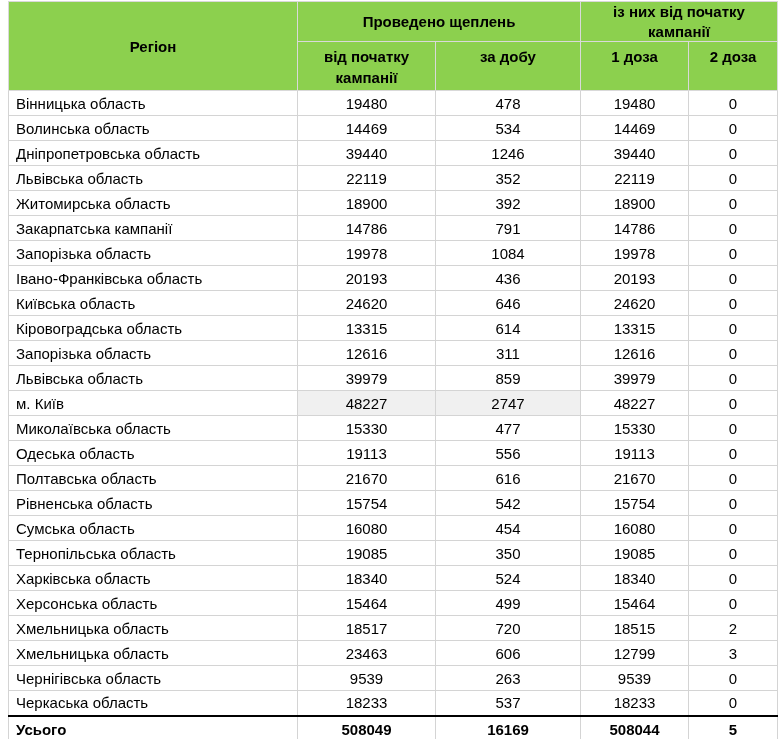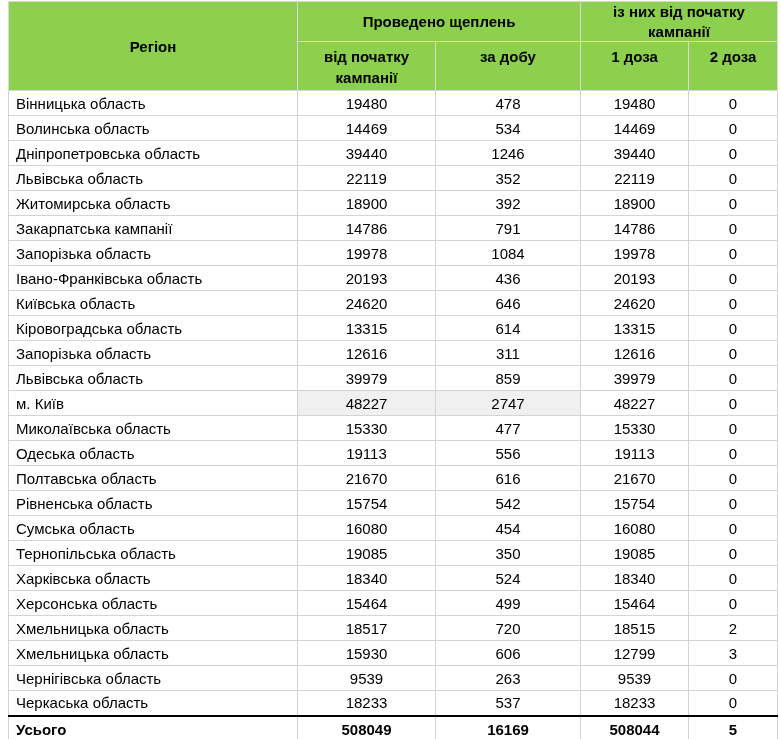--- a/index.html
+++ b/index.html
@@ -236,21 +236,21 @@
         </tr>
         <tr>
           <td class="region">Хмельницька область</td>
           <td class="num">18517</td>
           <td class="num">720</td>
           <td class="num">18515</td>
           <td class="num">2</td>
         </tr>
         <tr>
           <td class="region">Хмельницька область</td>
-          <td class="num">15930</td>
+          <td class="num">23463</td>
           <td class="num">606</td>
           <td class="num">12799</td>
           <td class="num">3</td>
         </tr>
         <tr>
           <td class="region">Чернігівська область</td>
           <td class="num">9539</td>
           <td class="num">263</td>
           <td class="num">9539</td>
           <td class="num">0</td>

